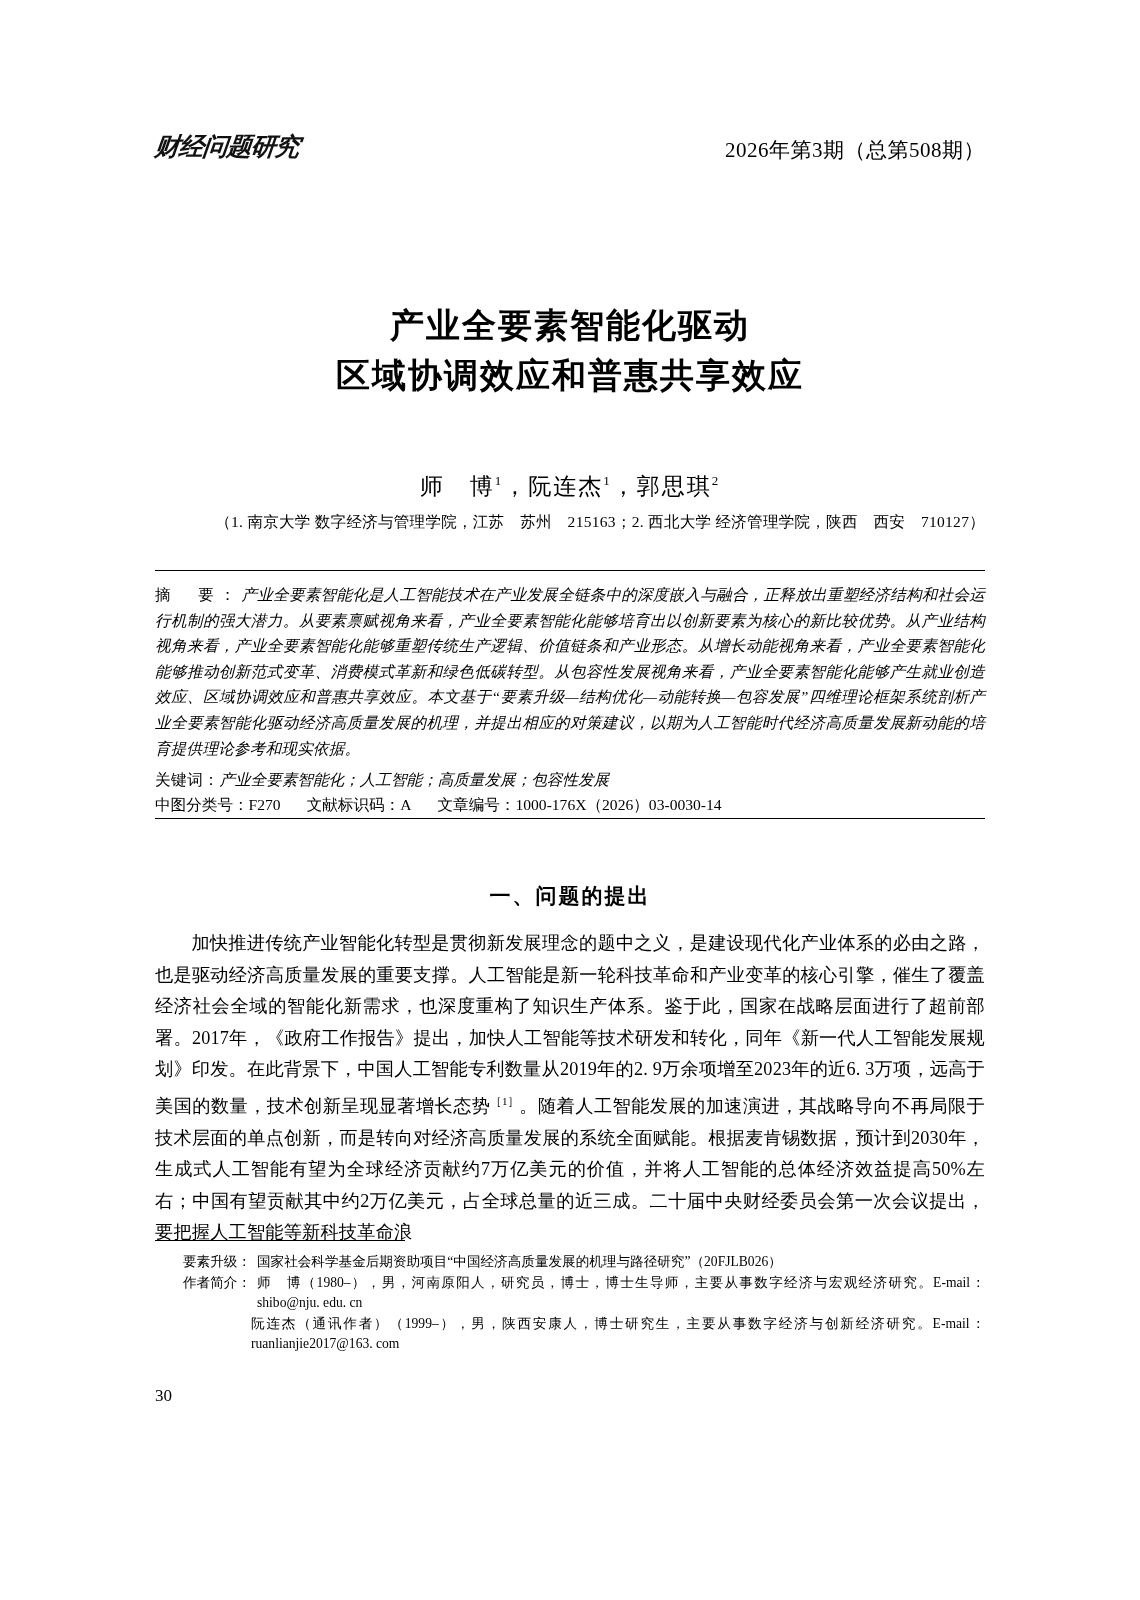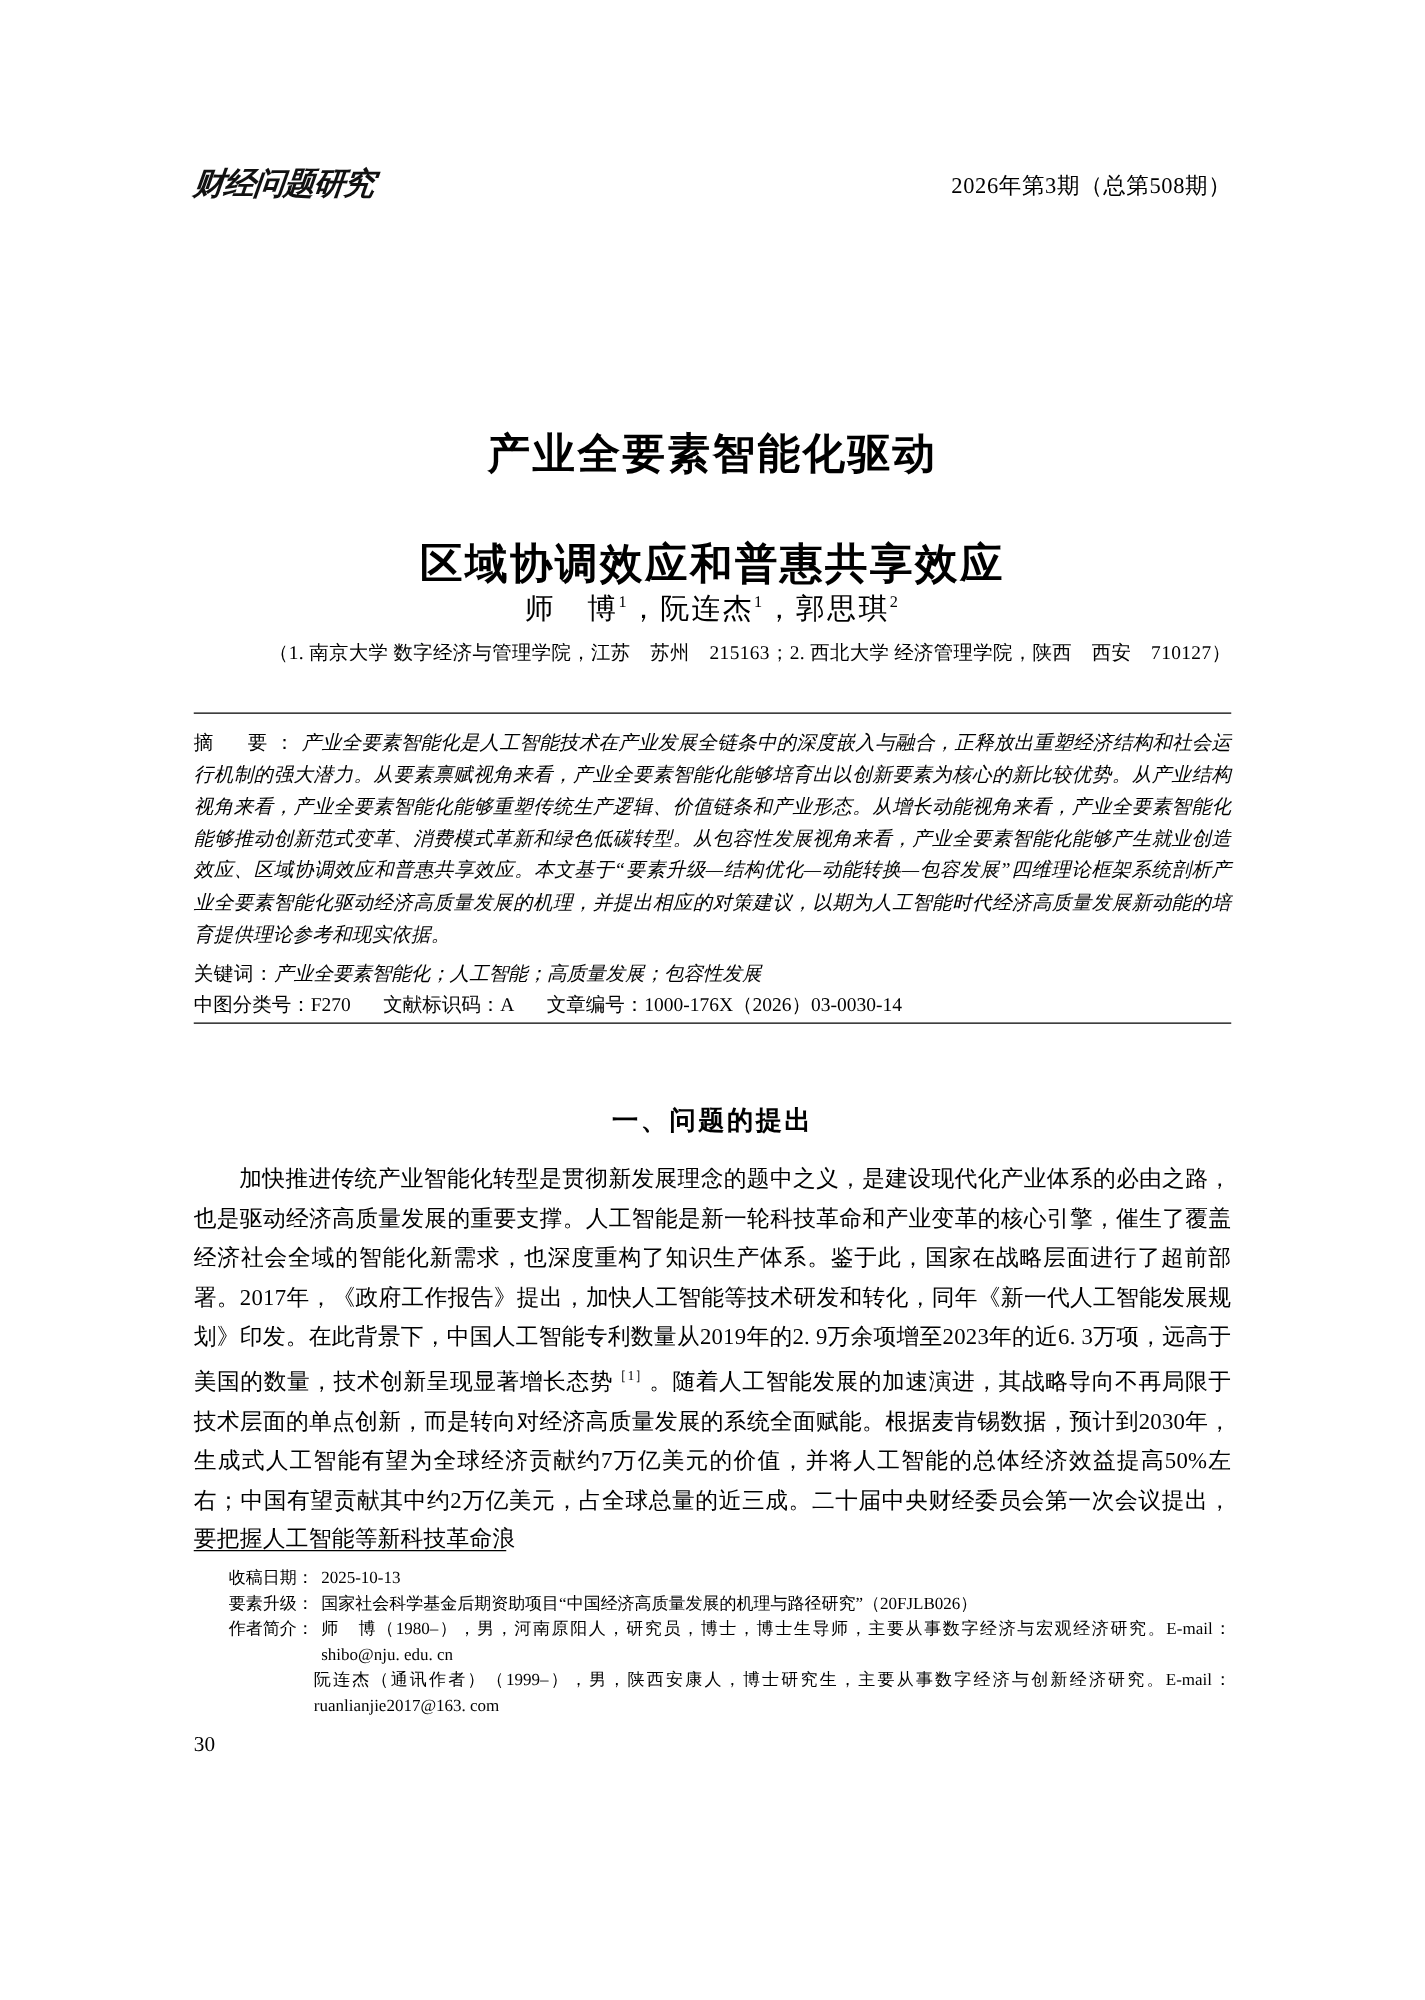--- a/index.html
+++ b/index.html
@@ -45,40 +45,39 @@
     font-size: 25px;
     letter-spacing: -1px;
     color: #111;
     font-style: italic;
     transform: skewX(-6deg);
   }
   .issue-line {
     position: absolute;
     right: 0;
     top: 6px;
-    font-size: 18px;
+    font-size: 21px;
     letter-spacing: 0.5px;
     margin-left: 16px;
   }
 
   
   .title-block {
     position: absolute;
     top: 300px;
     left: 0;
     width: 830px;
     text-align: center;
   }
   .title-line {
     font-family: "DejaVu Sans", sans-serif;
     font-weight: bold;
     font-size: 34px;
     line-height: 50px;
     letter-spacing: 2px;
-    margin-top: 38px;
   }
 
   .authors {
     position: absolute;
     top: 438px;
     left: 0;
     width: 830px;
     text-align: center;
     font-size: 23px;
     letter-spacing: 2px;
@@ -250,24 +249,20 @@
 
     <div class="section-title">一、问题的提出</div>
 
     <div class="body-text">
       <span>加快推进传统产业智能化转型是贯彻新发展理念的题中之义，是建设现代化产业体系的必由之路，也是驱动经济高质量发展的重要支撑。人工智能是新一轮科技革命和产业变革的核心引擎，催生了覆盖经济社会全域的智能化新需求，也深度重构了知识生产体系。鉴于此，国家在战略层面进行了超前部署。2017年，《政府工作报告》提出，加快人工智能等技术研发和转化，同年《新一代人工智能发展规划》印发。在此背景下，中国人工智能专利数量从2019年的2. 9万余项增至2023年的近6. 3万项，远高于美国的数量，技术创新呈现显著增长态势</span><sup>［1］</sup><span>。随着人工智能发展的加速演进，其战略导向不再局限于技术层面的单点创新，而是转向对经济高质量发展的系统全面赋能。根据麦肯锡数据，预计到2030年，生成式人工智能有望为全球经济贡献约7万亿美元的价值，并将人工智能的总体经济效益提高50%左右；中国有望贡献其中约2万亿美元，占全球总量的近三成。二十届中央财经委员会第一次会议提出，要把握人工智能等新科技革命浪</span>
     </div>
 
     <div class="foot-rule"></div>
 
     <div class="footnotes">
-      <div class="fn-row">
-        <div class="fn-label">收稿日期：</div>
-        <div class="fn-val">2025-10-13</div>
-      </div>
       <div class="fn-row">
         <div class="fn-label">要素升级：</div>
         <div class="fn-val">国家社会科学基金后期资助项目“中国经济高质量发展的机理与路径研究”（20FJLB026）</div>
       </div>
       <div class="fn-row">
         <div class="fn-label">作者简介：</div>
         <div class="fn-val">师　博（1980–），男，河南原阳人，研究员，博士，博士生导师，主要从事数字经济与宏观经济研究。E-mail：shibo@nju. edu. cn</div>
       </div>
       <div class="fn-cont">阮连杰（通讯作者）（1999–），男，陕西安康人，博士研究生，主要从事数字经济与创新经济研究。E-mail：ruanlianjie2017@163. com</div>
     </div>

